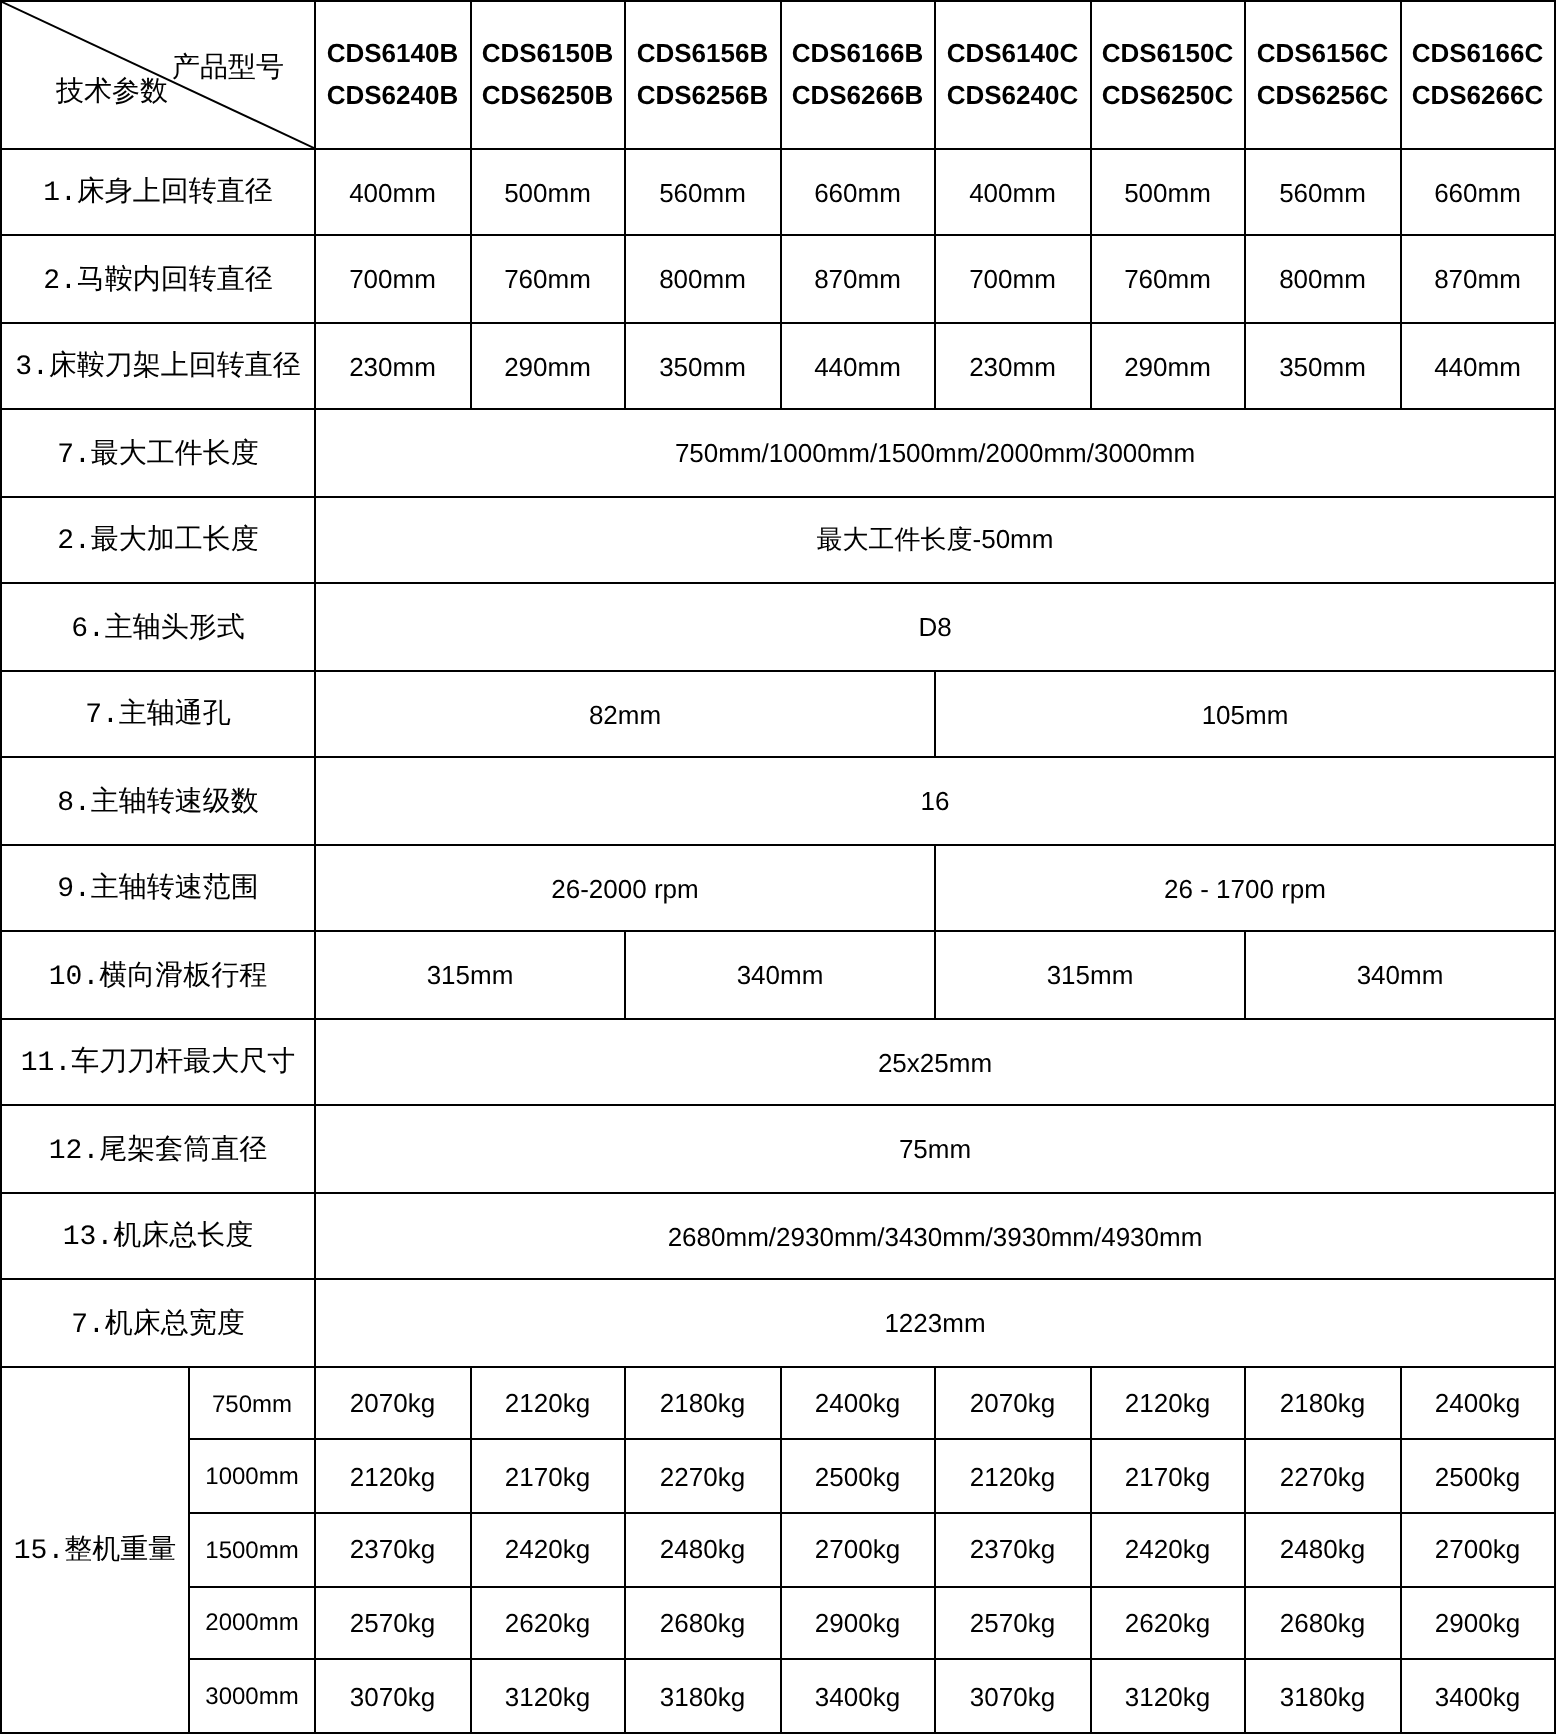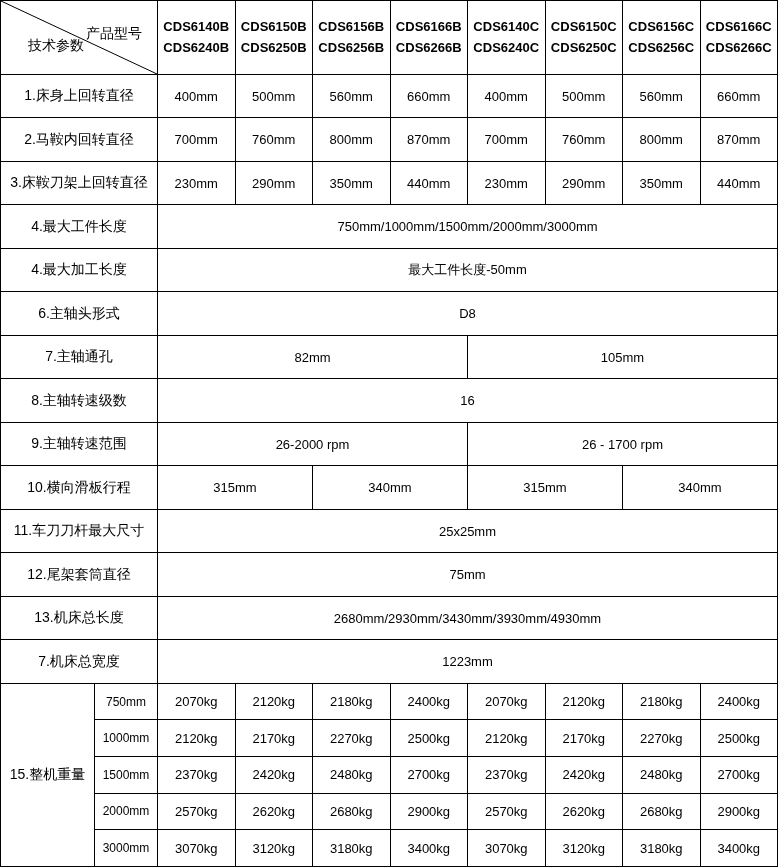--- a/index.html
+++ b/index.html
@@ -22,20 +22,21 @@
     vertical-align: middle;
     padding: 0;
     overflow: hidden;
     white-space: nowrap;
   }
   tr.header-row { height: 74px; }
   td.label {
     text-align: left;
     padding-left: 5px;
     font-size: 14px;
+    font-family: Liberation Mono, monospace;
   }
   td.value { font-size: 13px; }
   td.model {
     font-weight: bold;
     font-size: 13px;
     line-height: 1.6;
   }
   td.length { font-size: 12px; border-radius: 16px; }
   td.corner {
     position: relative;
@@ -148,26 +149,26 @@
     <td class="value">290mm</td>
     <td class="value">350mm</td>
     <td class="value">440mm</td>
     <td class="value">230mm</td>
     <td class="value">290mm</td>
     <td class="value">350mm</td>
     <td class="value">440mm</td>
   </tr>
 
   <tr>
-    <td class="label" colspan="2">4.最大工件长度</td>
+    <td class="label" colspan="2">7.最大工件长度</td>
     <td class="value" colspan="8">750mm/1000mm/1500mm/2000mm/3000mm</td>
   </tr>
 
   <tr>
-    <td class="label" colspan="2">4.最大加工长度</td>
+    <td class="label" colspan="2">2.最大加工长度</td>
     <td class="value" colspan="8">最大工件长度-50mm</td>
   </tr>
 
   <tr>
     <td class="label" colspan="2">6.主轴头形式</td>
     <td class="value" colspan="8">D8</td>
   </tr>
 
   <tr>
     <td class="label" colspan="2">7.主轴通孔</td>

